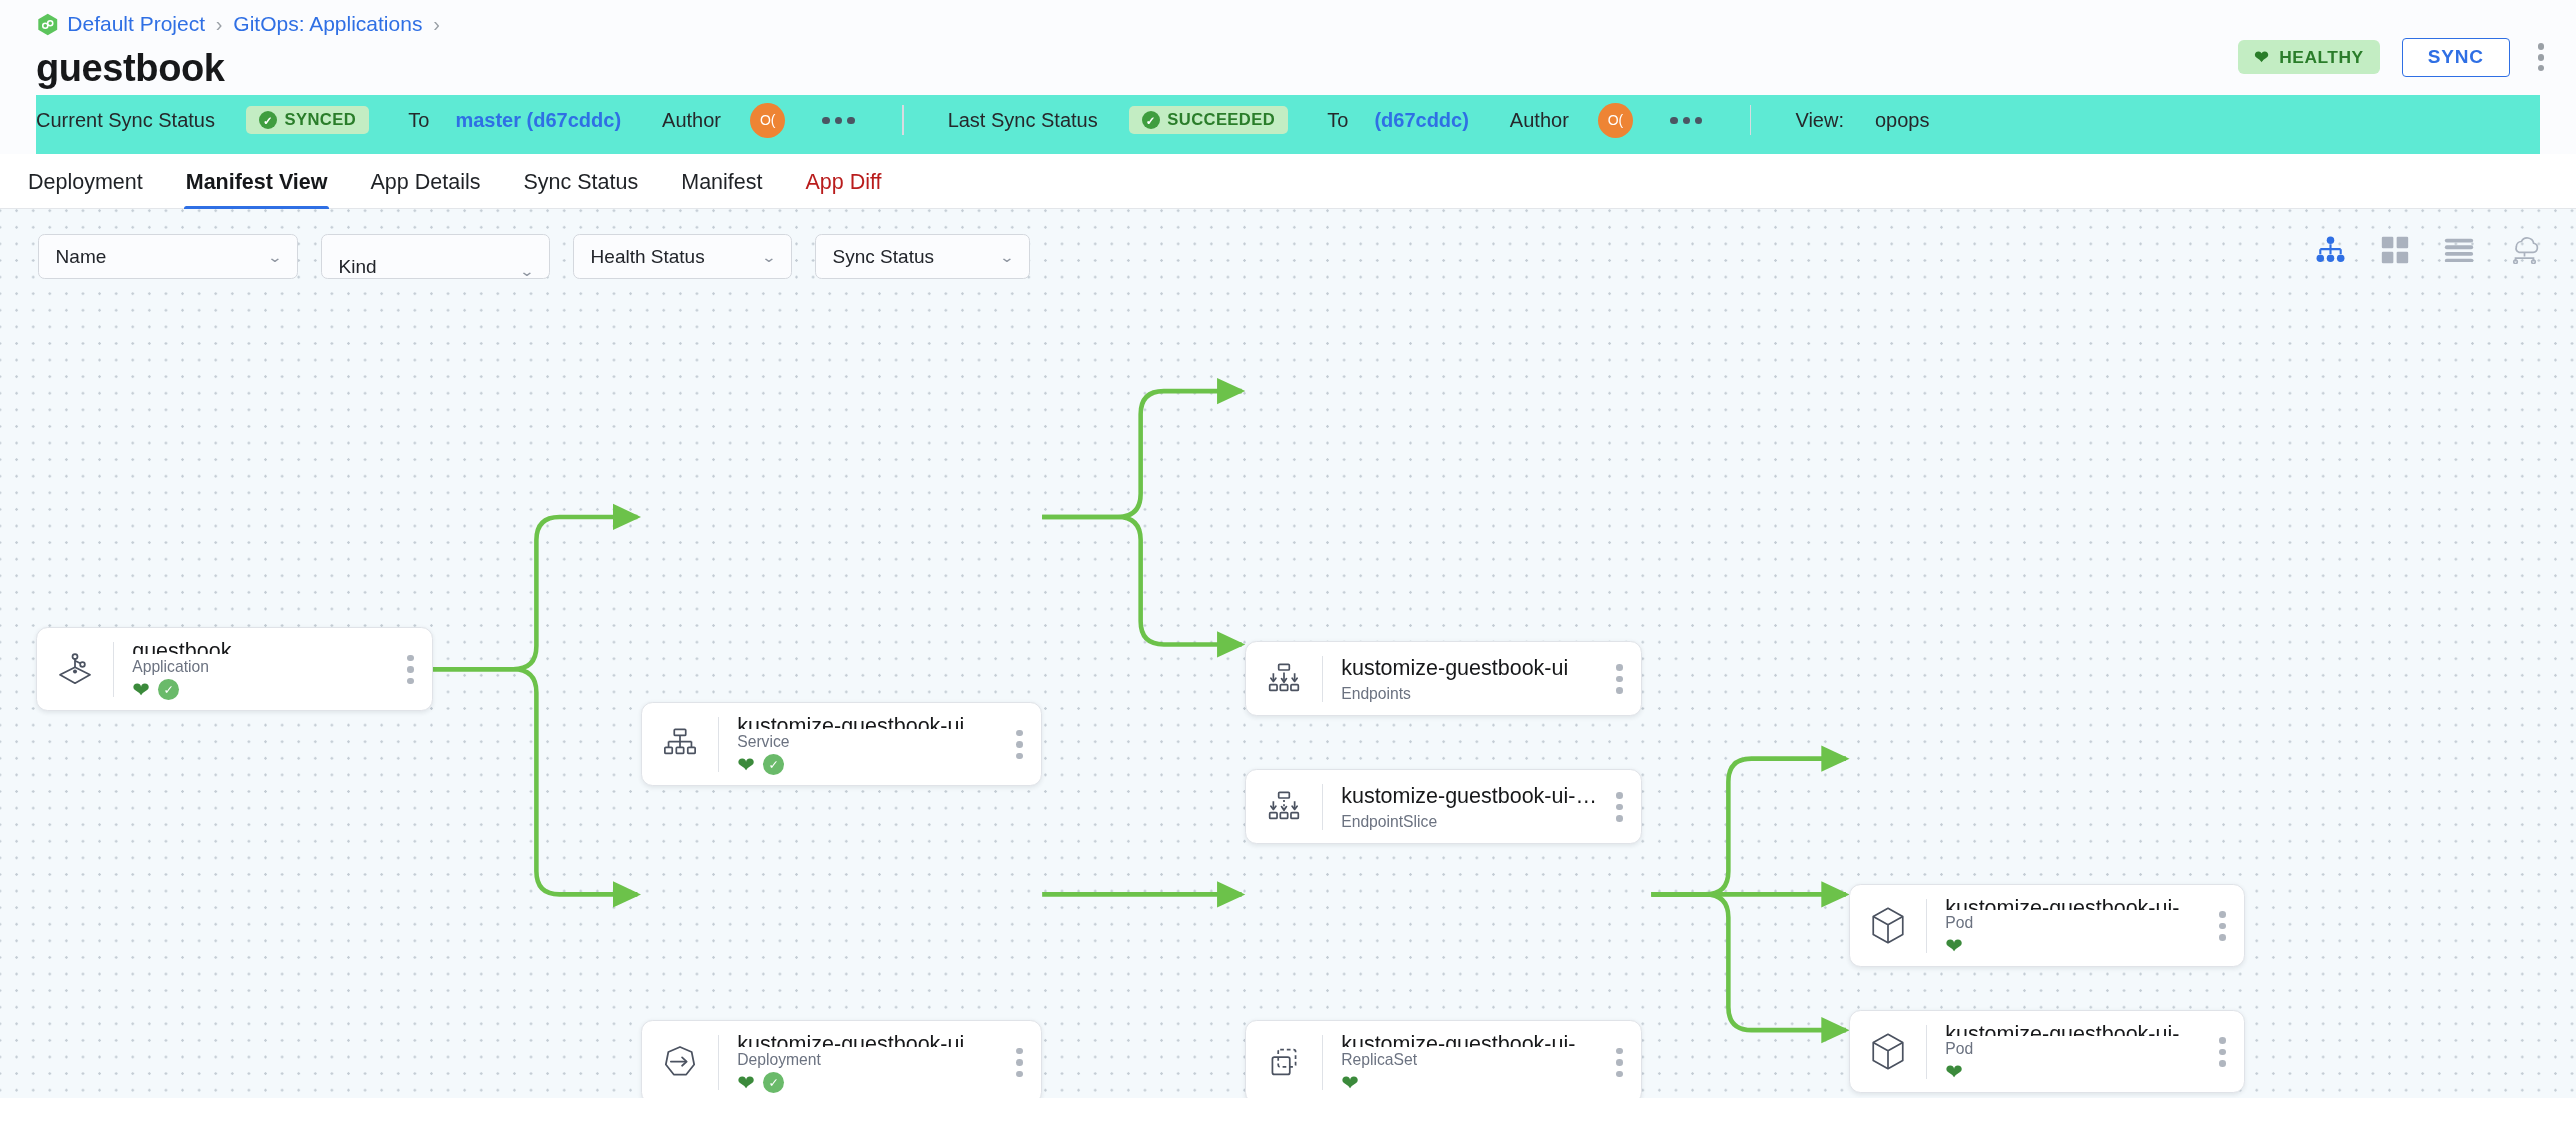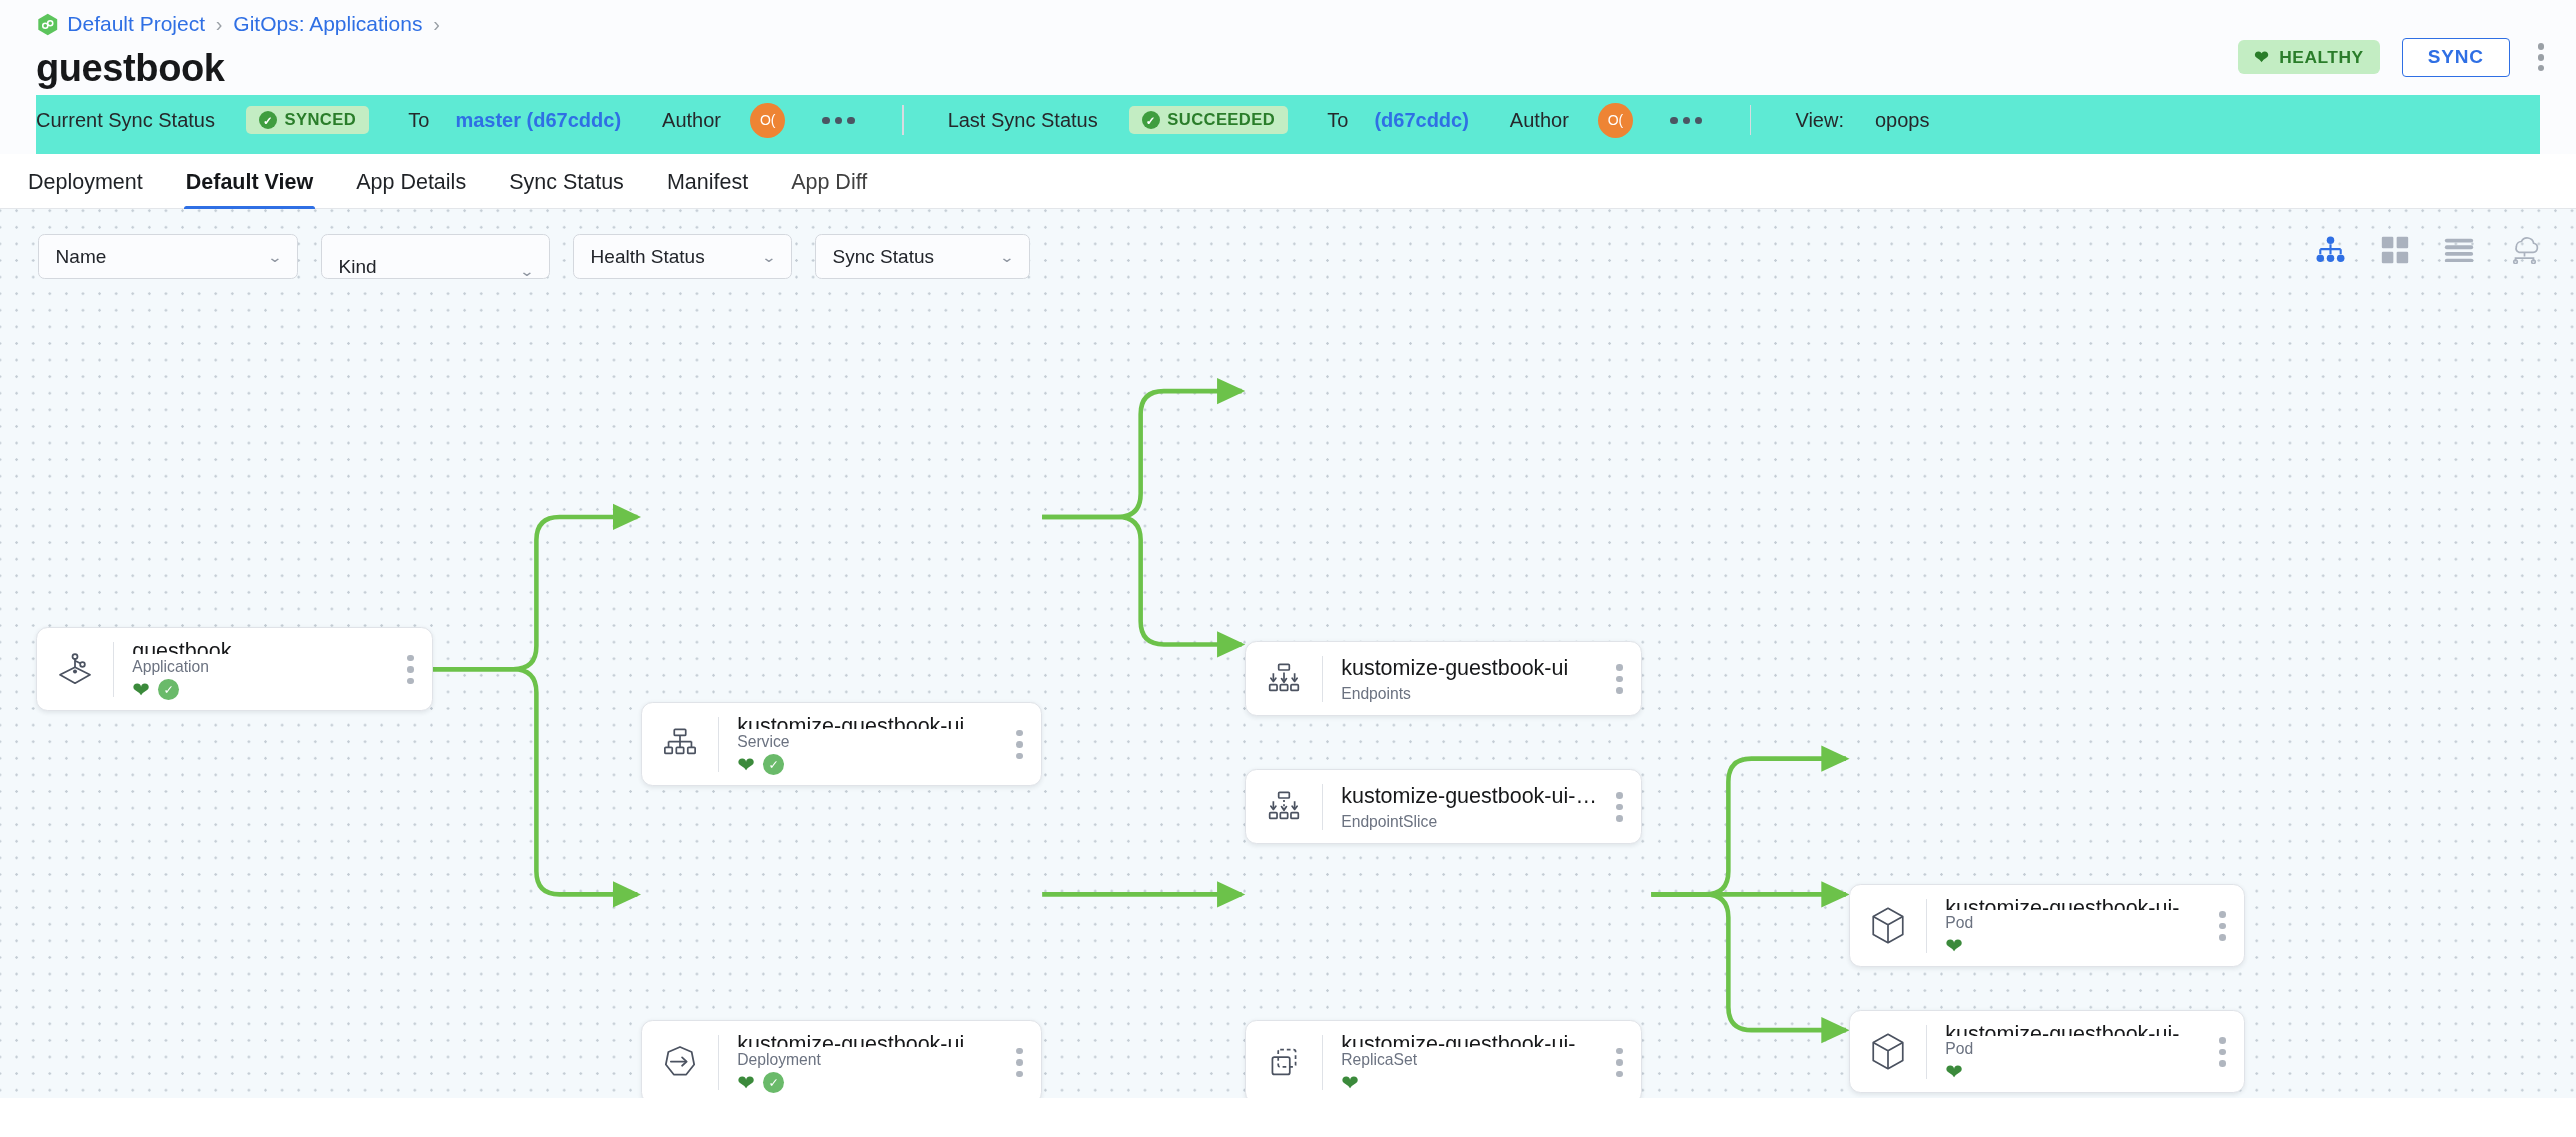--- a/index.html
+++ b/index.html
@@ -208,21 +208,21 @@
     color: #15171a;
   }
   .tab.active::after {
     content: "";
     position: absolute;
     left: -1.7px; right: -1.7px; bottom: -1.7px;
     height: 4.1px;
     background: #2f6fe4;
     border-radius: 2.5px 2.5px 0 0;
   }
-  .tab.disabled { color: #404040; cursor: default; }
+  .tab.disabled { color: #b91c1c; cursor: default; }
 
   
   .graph-canvas {
     position: relative;
     height: 889px;
     background-color: #f4f9fc;
     background-image: radial-gradient(#c3ccd4 1.3px, transparent 1.4px);
     background-size: 16.6px 16.6px;
     background-position: 8.3px 10px;
     overflow: hidden;
@@ -430,21 +430,21 @@
 
     <span class="v-divider"></span>
 
     <span class="agent-label">View:</span>
     <span class="agent-value">opops</span>
   </div>
 </div>
 
 <div class="tabs-bar">
   <div class="tab">Deployment</div>
-  <div class="tab active">Default View</div>
+  <div class="tab active">Manifest View</div>
   <div class="tab">App Details</div>
   <div class="tab">Sync Status</div>
   <div class="tab">Manifest</div>
   <div class="tab disabled">App Diff</div>
 </div>
 
 <div class="graph-canvas">
 
   <div class="filter-row">
     <div class="filter-select" style="width:260px;">

